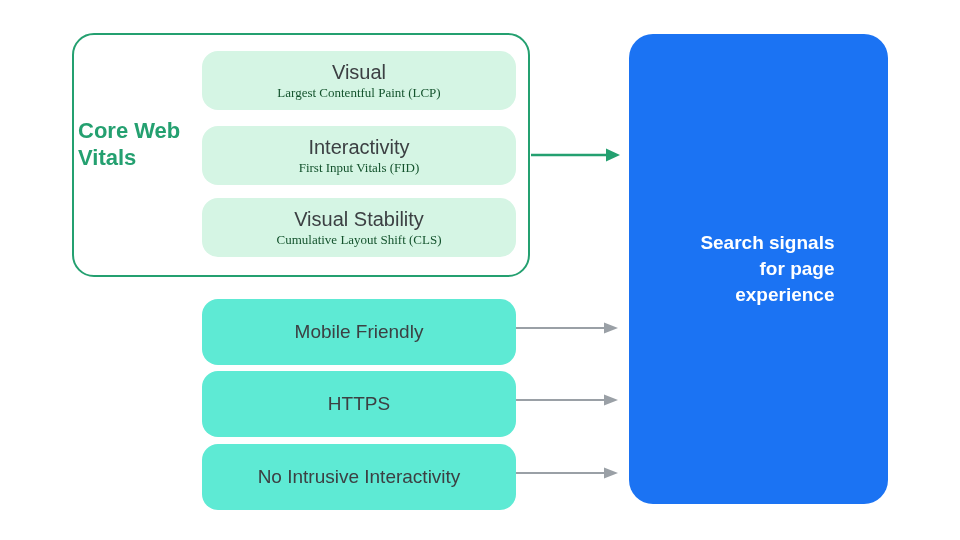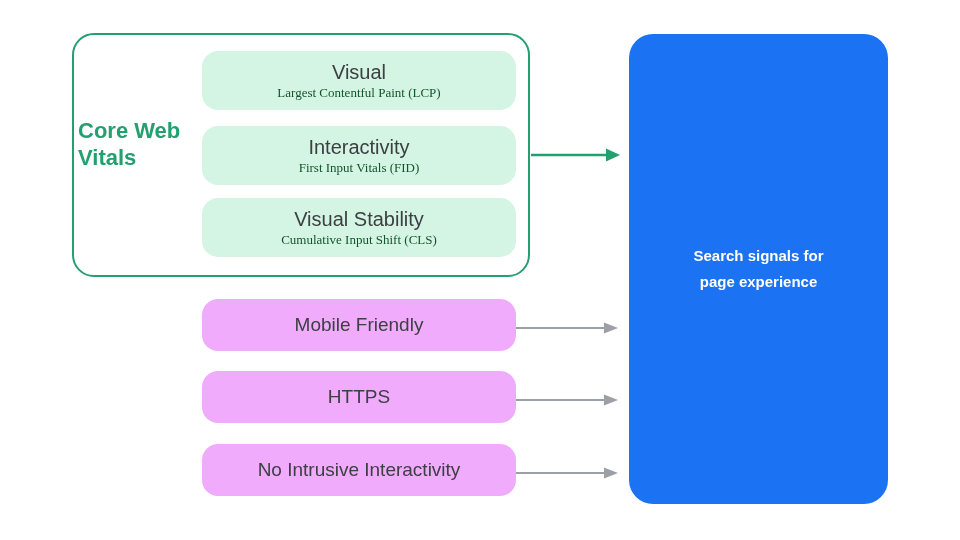--- a/index.html
+++ b/index.html
@@ -19,34 +19,34 @@
   
   .vital-card{
     position:absolute;left:202px;width:314px;height:59px;background:#D5F5E4;border-radius:16px;
     display:flex;flex-direction:column;align-items:center;justify-content:center;
   }
   .v1{top:51px}.v2{top:126px}.v3{top:198px}
   .vital-title{font-size:20px;color:#3C4043;line-height:25px;}
   .vital-subtitle{font-size:13px;color:#14532d;line-height:16px;font-family:Liberation Serif, serif;}
   
   .signal-card{
-    position:absolute;left:202px;width:314px;height:52px;background:#f0abfc;border-radius:16px;
+    position:absolute;left:202px;width:314px;height:66px;background:#5eead4;border-radius:16px;
     display:flex;align-items:center;justify-content:center;
   }
   .s1{top:299px}.s2{top:371px}.s3{top:444px}
   .signal-label{font-size:19px;color:#3C4043;}
   
   .result-box{
     position:absolute;left:629px;top:34px;width:259px;height:470px;
     background:#1B73F3;border-radius:24px;
     display:flex;align-items:center;justify-content:center;
   }
   .result-label{
-    width:152px;text-align:center;color:#ffffff;
-    font-size:15px;font-weight:bold;line-height:26px;
+    width:152px;text-align:right;color:#ffffff;
+    font-size:19px;font-weight:bold;line-height:26px;
   }
   
   .overlay{position:absolute;left:0;top:0;width:960px;height:540px;pointer-events:none;}
 </style>
 </head>
 <body>
 
 <div class="canvas">
 
   <div class="cwv-outline"></div>
@@ -58,21 +58,21 @@
     <div class="vital-subtitle">Largest Contentful Paint (LCP)</div>
   </div>
 
   <div class="vital-card v2">
     <div class="vital-title">Interactivity</div>
     <div class="vital-subtitle">First Input Vitals (FID)</div>
   </div>
 
   <div class="vital-card v3">
     <div class="vital-title">Visual Stability</div>
-    <div class="vital-subtitle">Cumulative Input Shift (CLS)</div>
+    <div class="vital-subtitle">Cumulative Layout Shift (CLS)</div>
   </div>
 
   <div class="signal-card s1">
     <div class="signal-label">Mobile Friendly</div>
   </div>
 
   <div class="signal-card s2">
     <div class="signal-label">HTTPS</div>
   </div>
 

